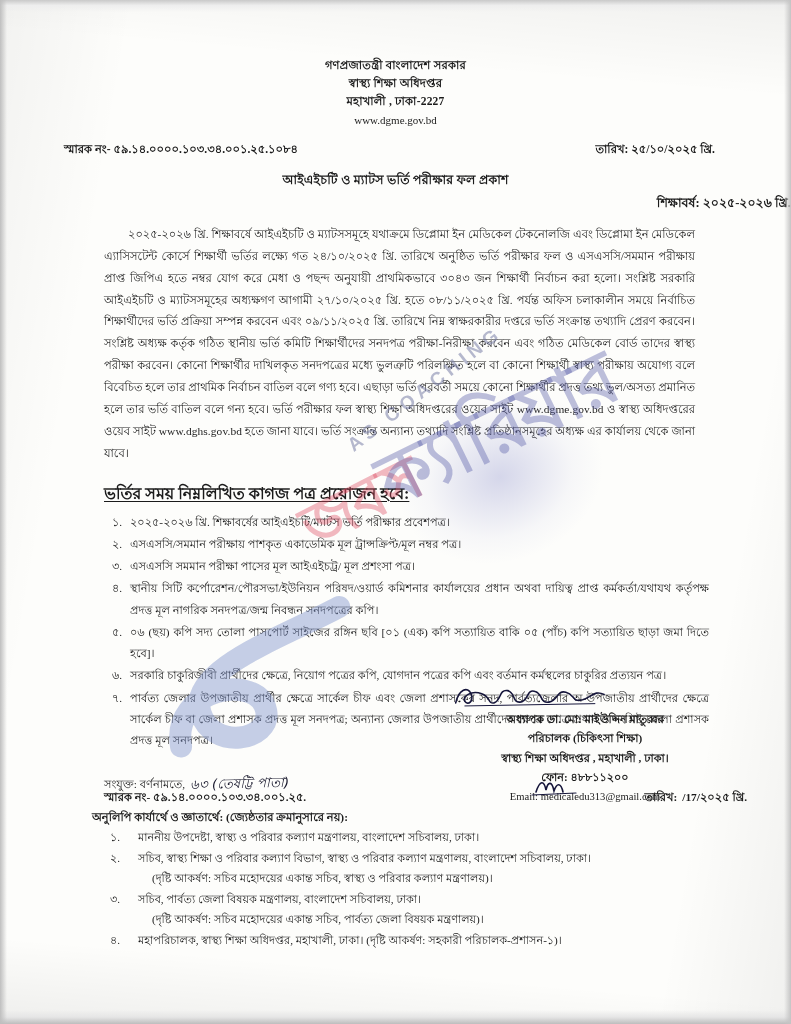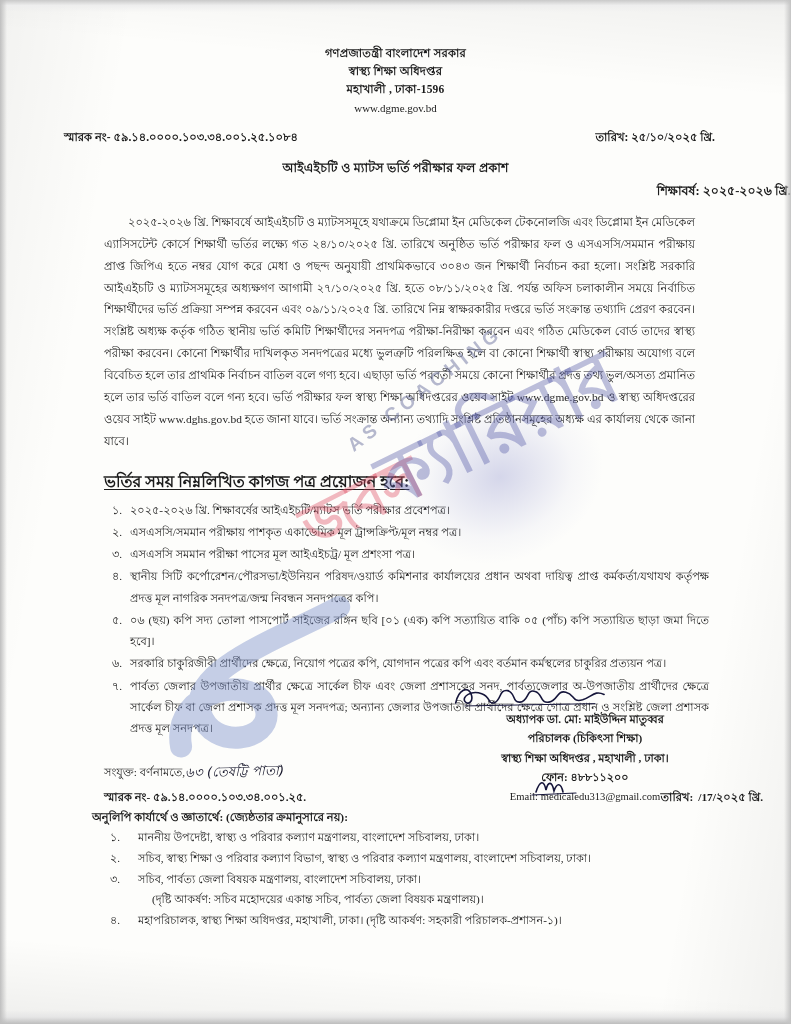--- a/index.html
+++ b/index.html
@@ -57,21 +57,21 @@
     position: absolute;
     top: 0; left: 0;
     width: 791px;
     height: 1024px;
     color: #1b1b1b;
   }
 
   
   .letterhead {
     text-align: center;
-    padding-top: 44px;
+    padding-top: 56px;
     line-height: 1.58;
   }
   .lh-line {
     font-size: 11.5px;
     font-weight: bold;
     letter-spacing: 0.2px;
   }
   .lh-url {
     font-size: 11px;
     font-family: "Liberation Serif", serif;
@@ -152,20 +152,21 @@
     flex: 1 1 auto;
     text-align: justify;
   }
 
   
   .attach-row {
     margin: 22px 0 0 104px;
     font-size: 11.3px;
     display: flex;
     align-items: baseline;
+    gap: 5px;
   }
   .handwrite {
     font-family: "DejaVu Sans", sans-serif;
     font-size: 13.5px;
     font-style: italic;
     color: #1a1a2e;
     transform: rotate(-1.4deg);
     display: inline-block;
   }
 
@@ -191,21 +192,21 @@
   .sign-email {
     font-family: "Liberation Serif", serif;
     font-size: 10.6px;
     font-weight: normal;
     margin-top: 1px;
   }
 
   
   .memo2-row {
     position: absolute;
-    left: 0; right: 0;
+    left: 0; right: 16px;
     top: 789px;
     display: flex;
     justify-content: space-between;
     padding: 0 28px 0 104px;
     font-size: 11.4px;
     font-weight: bold;
   }
   .memo2-date-wrap {
     display: flex;
     gap: 5px;
@@ -312,21 +313,21 @@
 <body>
 
 <div class="page">
   <div class="paper-tint"></div>
 
   <div class="content">
 
     <div class="letterhead">
       <div class="lh-line">গণপ্রজাতন্ত্রী বাংলাদেশ সরকার</div>
       <div class="lh-line">স্বাস্থ্য শিক্ষা অধিদপ্তর</div>
-      <div class="lh-line">মহাখালী , ঢাকা-1596</div>
+      <div class="lh-line">মহাখালী , ঢাকা-2227</div>
       <div class="lh-url">www.dgme.gov.bd</div>
     </div>
 
     <div class="memo-row">
       <span class="memo-no">স্মারক নং- ৫৯.১৪.০০০০.১০৩.৩৪.০০১.২৫.১০৮৪</span>
       <span class="memo-date">তারিখ: ২৫/১০/২০২৫ খ্রি.</span>
     </div>
 
     <div class="doc-title">আইএইচটি ও ম্যাটস ভর্তি পরীক্ষার ফল প্রকাশ</div>
     <div class="doc-subtitle">শিক্ষাবর্ষ: ২০২৫-২০২৬ খ্রি.</div>
@@ -404,20 +405,21 @@
       <li>
         <span class="num">১.</span>
         <span class="body">
           <span>মাননীয় উপদেষ্টা, স্বাস্থ্য ও পরিবার কল্যাণ মন্ত্রণালয়, বাংলাদেশ সচিবালয়, ঢাকা।</span>
         </span>
       </li>
       <li>
         <span class="num">২.</span>
         <span class="body">
           <span>সচিব, স্বাস্থ্য শিক্ষা ও পরিবার কল্যাণ বিভাগ, স্বাস্থ্য ও পরিবার কল্যাণ মন্ত্রণালয়, বাংলাদেশ সচিবালয়, ঢাকা।</span>
+          <span class="sub-note">(দৃষ্টি আকর্ষণ: সচিব মহোদয়ের একান্ত সচিব, স্বাস্থ্য ও পরিবার কল্যাণ মন্ত্রণালয়)।</span>
         </span>
       </li>
       <li>
         <span class="num">৩.</span>
         <span class="body">
           <span>সচিব, পার্বত্য জেলা বিষয়ক মন্ত্রণালয়, বাংলাদেশ সচিবালয়, ঢাকা।</span>
           <span class="sub-note">(দৃষ্টি আকর্ষণ: সচিব মহোদয়ের একান্ত সচিব, পার্বত্য জেলা বিষয়ক মন্ত্রণালয়)।</span>
         </span>
       </li>
       <li>

